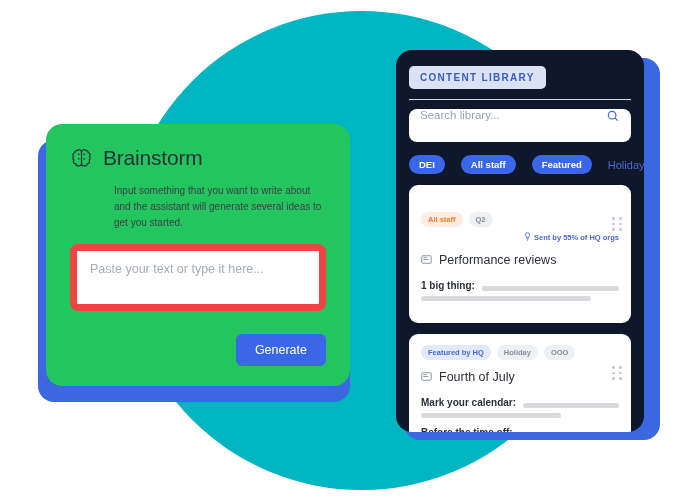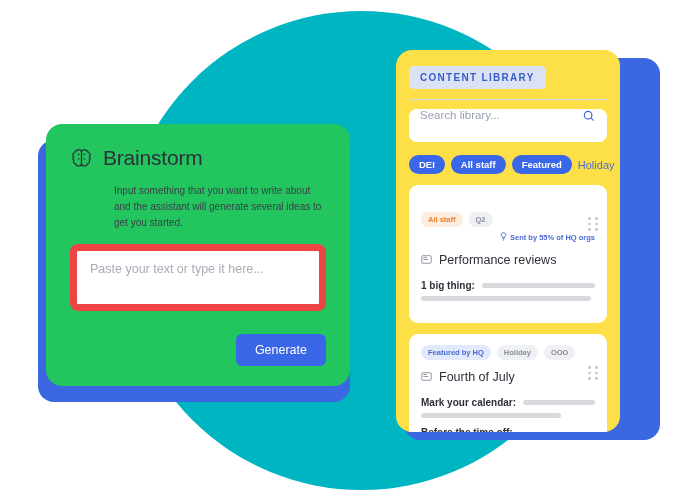--- a/index.html
+++ b/index.html
@@ -75,22 +75,22 @@
     border: none; border-radius: 6px;
     padding: 9px 19px;
     font-family: "Liberation Sans", sans-serif;
     font-size: 12.5px; cursor: pointer;
   }
 
   
   .library-panel {
     position: absolute;
     left: 396px; top: 50px;
-    width: 224px; height: 382px;
-    background: #fde047;
+    width: 248px; height: 382px;
+    background: #0f172a;
     border-radius: 16px;
     padding: 16px 13px 0 13px;
     overflow: hidden;
   }
   .lib-chip {
     display: inline-block;
     background: #dbe2f6;
     color: #3a5fc4;
     font-size: 10px; font-weight: 700;
     letter-spacing: 1.3px;
@@ -109,21 +109,21 @@
   .searchbar input {
     flex: 1; border: none; outline: none;
     font-family: "Liberation Sans", sans-serif;
     font-size: 11.5px; color: #9aa1b4;
     background: transparent;
   }
   .searchbar input::placeholder { color: #9aa1b4; }
   .search-icon { width: 14px; height: 14px; flex: none; }
 
   .filter-row {
-    display: flex; align-items: center; gap: 6px;
+    display: flex; align-items: center; gap: 16px;
     margin: 13px 0 11px 0;
   }
   .pill {
     background: #3a66e8; color: #ffffff;
     font-size: 9.5px; font-weight: 700;
     border-radius: 10px;
     padding: 4px 10px;
     white-space: nowrap;
   }
   .filter-btn {
@@ -164,21 +164,21 @@
   .card-title { font-size: 12.5px; color: #2d3039; }
 
   .drag-handle {
     position: absolute; right: 9px; top: 32px;
     display: grid; grid-template-columns: 3px 3px;
     gap: 3px 4px;
   }
   .drag-handle i { width: 2.6px; height: 2.6px; border-radius: 50%; background: #c3c8d2; display: block; }
 
   .field-block { margin-bottom: 9px; }
-  .field-line { display: flex; align-items: center; gap: 7px; margin-bottom: 5px; }
+  .field-line { display: flex; align-items: flex-end; gap: 7px; margin-bottom: 5px; }
   .field-label { font-size: 10px; font-weight: 700; color: #2d3039; white-space: nowrap; }
   .skel { height: 5px; border-radius: 3px; background: #d8dade; }
   .skel-full { display: block; }
 </style>
 </head>
 <body>
 
 <div class="stage">
 
   <div class="bg-circle"></div>

